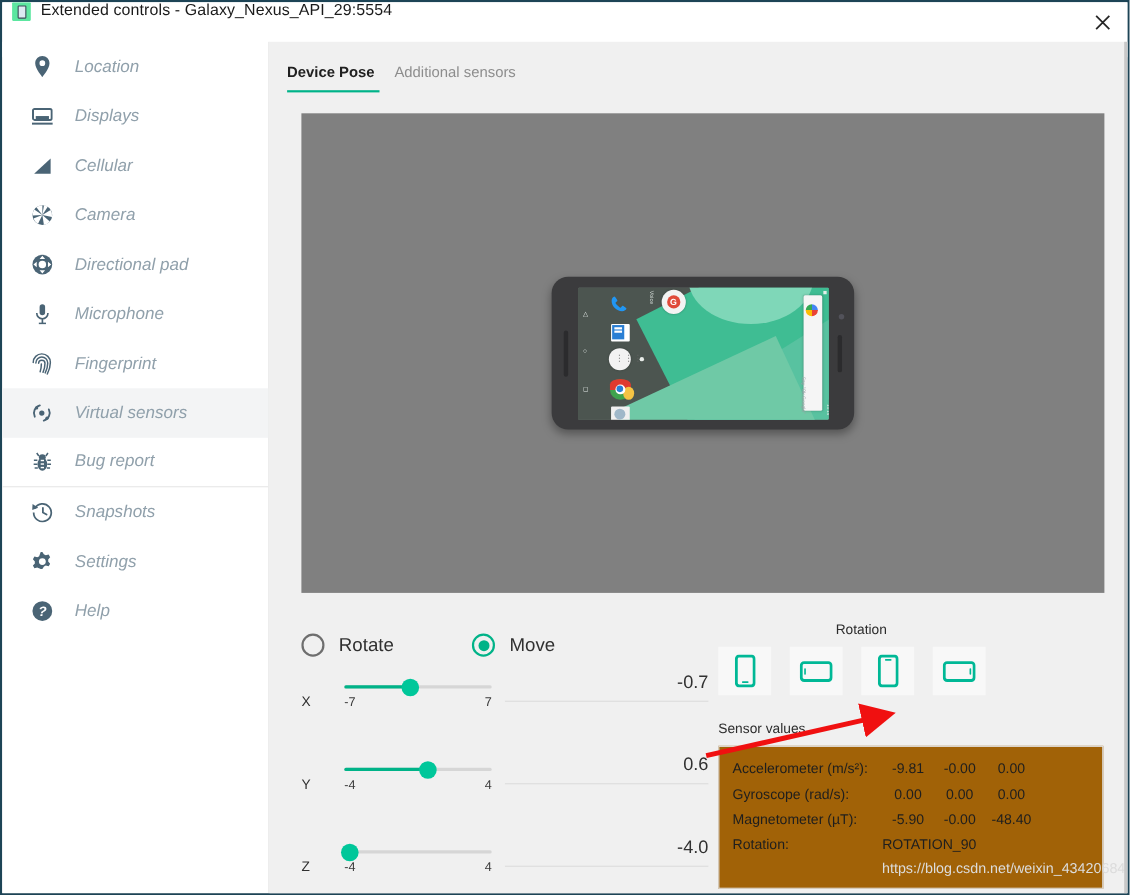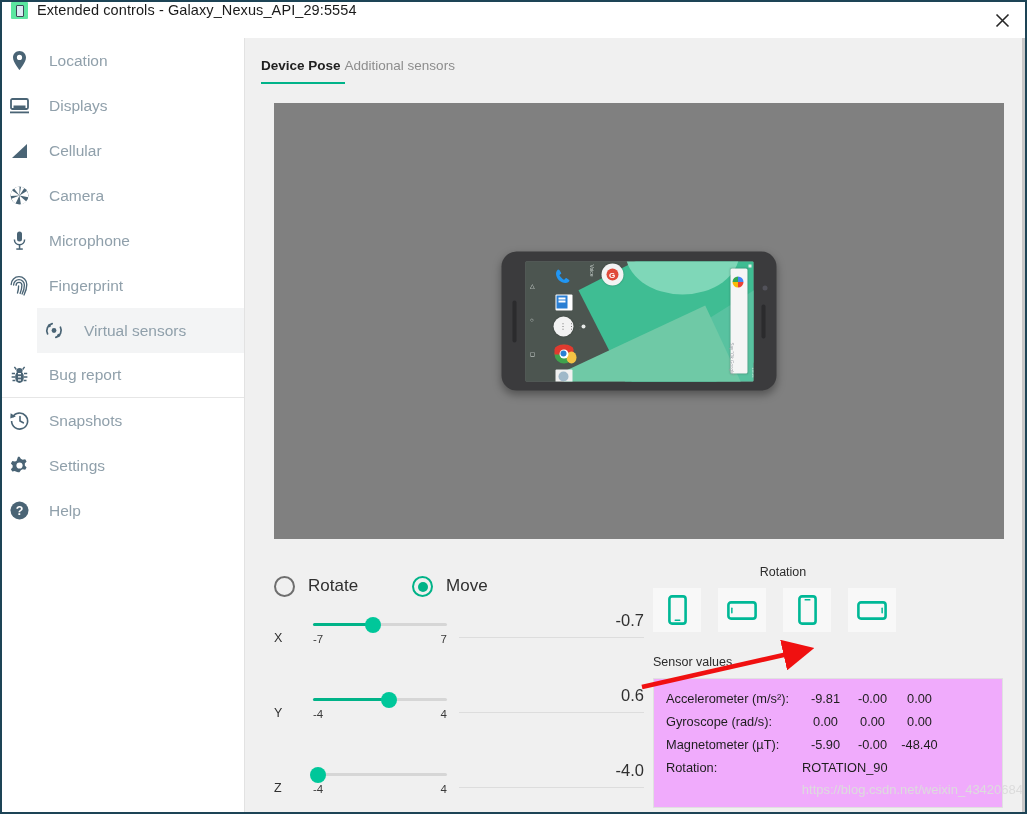--- a/index.html
+++ b/index.html
@@ -57,24 +57,25 @@
   #sidebar {
     position: absolute; left: 0; top: 36px;
     width: 243px; height: 774px;
     background: #ffffff;
     border-right: 1px solid #e2e2e2;
     overflow: hidden;
   }
   .nav-item {
     height: 45px;
     display: flex; align-items: center;
-    padding-left: 4px;
+    padding-left: 23px;
     cursor: pointer;
-  }
-  .nav-item.selected { background: #f3f4f5; margin-left: 35px; }
+    font-style: italic;
+  }
+  .nav-item.selected { background: #f3f4f5; }
   .nav-item.sep-after { border-bottom: 1px solid #e6e6e6; }
   .nav-icon {
     width: 26px; height: 24px;
     flex: 0 0 auto;
     display: flex; align-items: center; justify-content: center;
     color: #4a6475;
   }
   .nav-icon svg { display: block; }
   .nav-label {
     margin-left: 17px;
@@ -102,20 +103,21 @@
     white-space: nowrap;
   }
   .tab.active {
     color: #202020;
     font-weight: bold;
     border-bottom: 2.5px solid #00b389;
     padding-right: 4px;
   }
   .tab.inactive {
     color: #8d8d8d;
+    margin-left: 14px;
     border-bottom: 2.5px solid transparent;
   }
 
   
   #preview {
     position: absolute; left: 29px; top: 65px;
     width: 730px; height: 436px;
     background: #808080;
     overflow: hidden;
   }
@@ -177,21 +179,21 @@
     width:5px; height:5px; border-radius:50%;
     background:#52525a;
   }
 
   
   #mode-row {
     position: absolute; left: 29px; top: 538px;
     display: flex; align-items: center;
   }
   .radio {
-    display: flex; align-items: flex-start;
+    display: flex; align-items: center;
     cursor: pointer;
   }
   .radio .circle {
     width: 21px; height: 21px;
     border-radius: 50%;
     border: 2px solid #6e6e6e;
     display: flex; align-items: center; justify-content: center;
     flex: 0 0 auto;
   }
   .radio.on .circle { border-color: #00b388; }
@@ -199,21 +201,21 @@
     content: "";
     width: 10px; height: 10px;
     border-radius: 50%;
     background: #00b388;
   }
   .radio .rlabel {
     margin-left: 13px;
     font-size: 17px;
     color: #303030;
   }
-  #radio-move { margin-left: 54px; }
+  #radio-move { margin-left: 71px; }
 
   
   .slider-row { position: absolute; left: 29px; width: 370px; }
   .axis-label {
     position: absolute; left: 0; top: 20px;
     font-size: 12.5px; color: #303030;
   }
   .track-wrap { position: absolute; left: 39px; top: 0; width: 134px; }
   .track {
     position: relative;
@@ -257,21 +259,21 @@
     margin-right: 17px;
     cursor: pointer;
   }
   .rot-btn svg { display: block; }
 
   
   #sensor-group { position: absolute; left: 408px; top: 617px; }
   #sensor-box {
     margin-top: 9px;
     width: 350px; height: 130px;
-    background: #f0abfc;
+    background: #a16207;
     border: 1px solid #e0e0e0;
     padding: 12px 0 0 12px;
   }
   .sensor-line {
     display: flex; align-items: baseline;
     height: 23px;
     font-size: 12.8px; color: #1e1e1e;
   }
   .sensor-label { width: 136px; flex: 0 0 auto; }
   .sensor-vals { display: flex; }
@@ -360,20 +362,30 @@
               <path d="M9.5 9.5 L10.9 18.4 A9 9 0 0 0 16.3 15.4 Z"></path>
               <path d="M9.5 9.5 L18.3 11.2 A9 9 0 0 0 17 4.9 Z"></path>
               <path d="M9.5 9.5 L14.4 1.9 A9 9 0 0 0 11 0.7 Z"></path>
             </g>
           </svg>
       </span>
       <span class="nav-label">Camera</span>
     </div>
 
 
+    <div class="nav-item">
+      <span class="nav-icon">
+        <svg width="19" height="19" viewBox="0 0 19 19">
+            <circle cx="9.5" cy="9.5" r="9" fill="currentColor"></circle>
+            <circle cx="9.5" cy="9.5" r="3.4" fill="#ffffff"></circle>
+            <path fill="#ffffff" d="M9.5 1.4 L12 4.4 H7 Z M9.5 17.6 L7 14.6 H12 Z M1.4 9.5 L4.4 7 V12 Z M17.6 9.5 L14.6 12 V7 Z"></path>
+          </svg>
+      </span>
+      <span class="nav-label">Directional pad</span>
+    </div>
 
     <div class="nav-item">
       <span class="nav-icon">
         <svg width="13" height="19" viewBox="0 0 13 19">
             <rect x="4" y="0.6" width="5" height="10" rx="2.5" fill="currentColor"></rect>
             <path d="M1.4 8.6c0 3 2.3 5.2 5.1 5.2s5.1-2.2 5.1-5.2" fill="none" stroke="currentColor" stroke-width="1.5"></path>
             <rect x="5.8" y="13.4" width="1.5" height="4.8" fill="currentColor"></rect>
             <rect x="3.3" y="17.3" width="6.5" height="1.5" fill="currentColor"></rect>
           </svg>
       </span>

